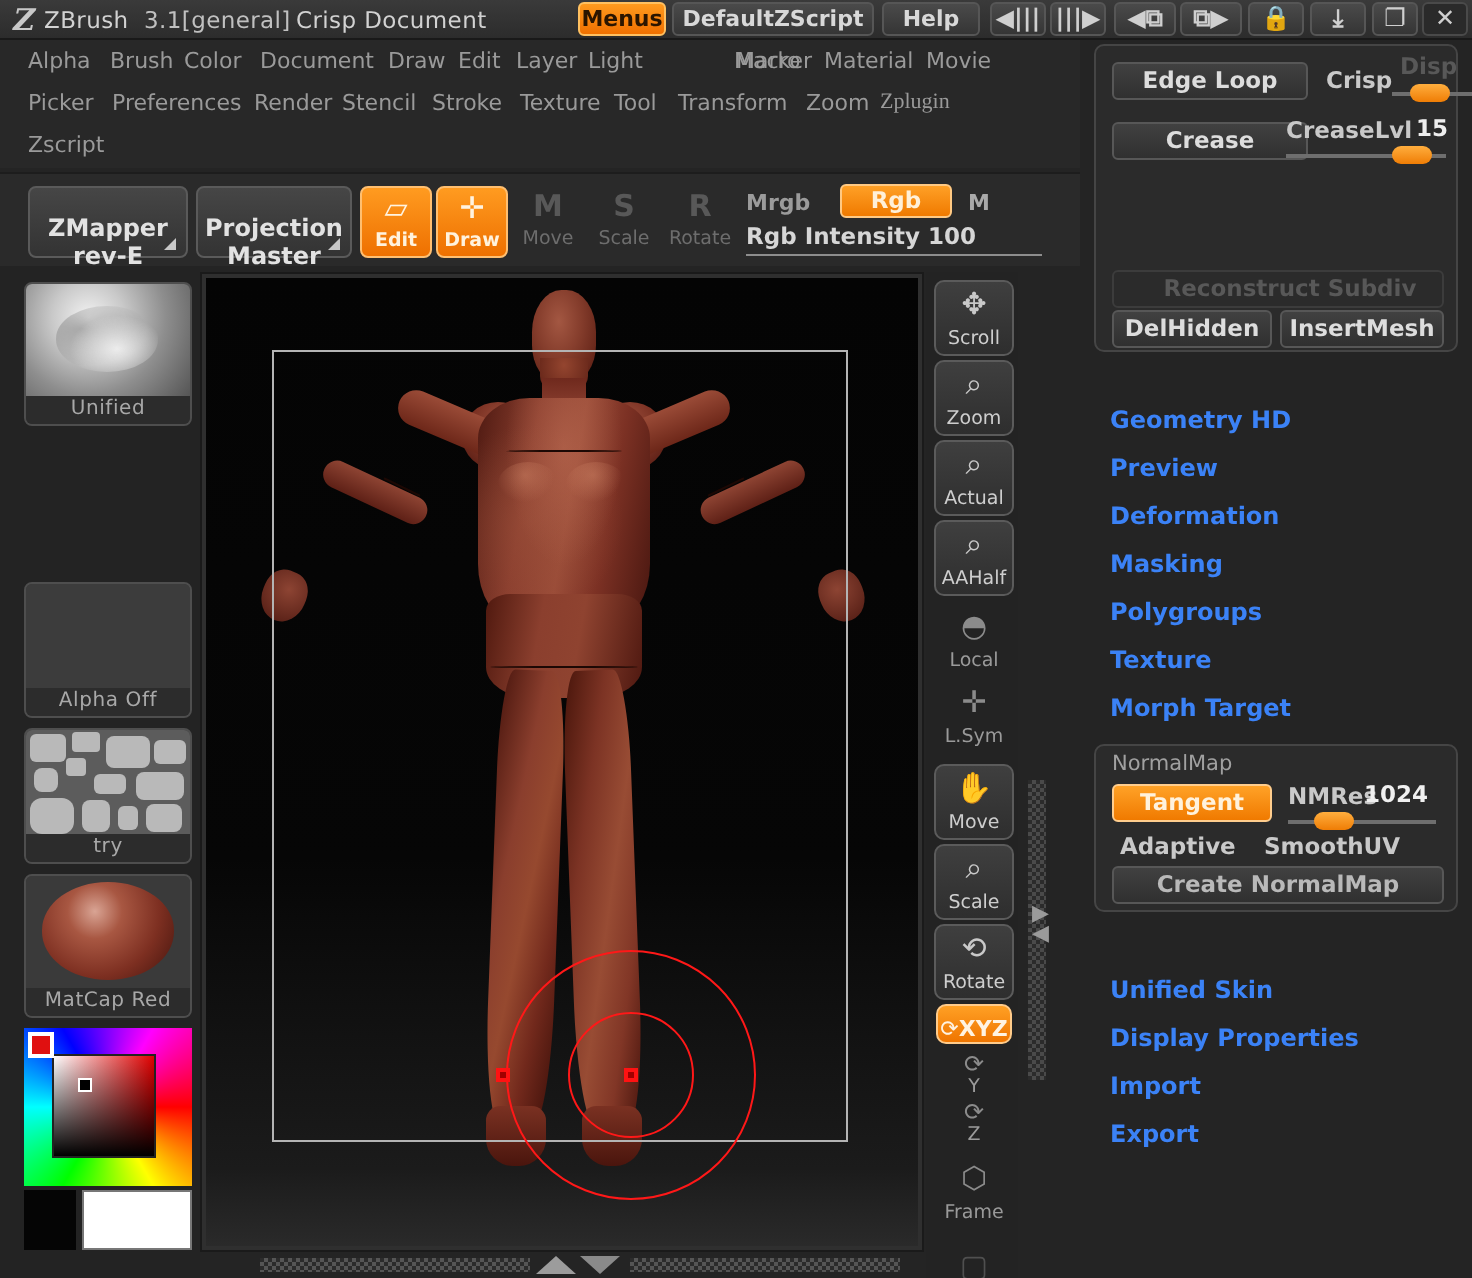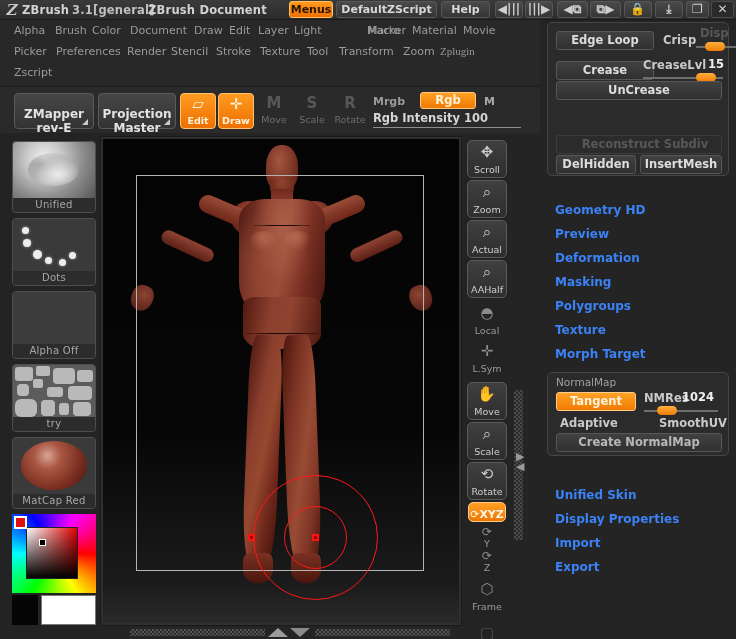--- a/index.html
+++ b/index.html
@@ -17,21 +17,21 @@
     background: linear-gradient(#3a3a3a, #2c2c2c);
     border-bottom: 1px solid #191919;
   }
   .zlogo {
     position: absolute; left: 2px; top: 1px; width: 20px; height: 18px;
     color: #c8c8c8; font-size: 15px; line-height: 18px; text-align: center;
     font-family: "DejaVu Serif", serif; font-weight: bold; transform: skewX(-12deg);
   }
   .title-text {
     position: absolute; top: 2px; height: 16px; line-height: 16px;
-    color: #d2d2d2; font-size: 11.5px; font-weight: bold;
+    color: #d2d2d2; font-size: 11.5px; font-weight: normal;
     font-family: "DejaVu Sans", sans-serif; letter-spacing: 0.2px;
     white-space: nowrap;
   }
   #t-app { left: 22px; }
   #t-ver { left: 72px; color: #c0c0c0; }
   #t-doc { left: 148px; }
 
   .tbtn {
     position: absolute; top: 1px; height: 17px;
     background: linear-gradient(#4a4a4a, #353535);
@@ -336,21 +336,21 @@
 </style>
 </head>
 <body>
 
 <div id="app">
 
   <div class="titlebar">
     <div class="zlogo">Z</div>
     <div class="title-text" id="t-app">ZBrush</div>
     <div class="title-text" id="t-ver">3.1[general]</div>
-    <div class="title-text" id="t-doc">ZBrush Document</div>
+    <div class="title-text" id="t-doc">Crisp Document</div>
 
     <div class="tbtn on" id="b-menus">Menus</div>
     <div class="tbtn" id="b-zscript">DefaultZScript</div>
     <div class="tbtn" id="b-help">Help</div>
     <div class="tbtn icon" id="b-nav1">◀|||</div>
     <div class="tbtn icon" id="b-nav2">|||▶</div>
     <div class="tbtn icon" id="b-prev">◀⧉</div>
     <div class="tbtn icon" id="b-next">⧉▶</div>
     <div class="tbtn icon" id="b-lock">🔒</div>
     <div class="tbtn icon" id="b-min">⤓</div>
@@ -431,33 +431,20 @@
       <span class="bar"></span>
     </div>
   </div>
 
   <div class="leftpal">
     <div class="swatch" id="sw-brush">
       <div class="art">
           <div class="brush-art"></div>
         </div>
       <div class="cap">Unified</div>
-    </div>
-    <div class="swatch" id="sw-stroke">
-      <div class="art">
-        <div class="dots-art" id="dotsart">
-            <i style="left: 9px; top: 8px; width: 7px; height: 7px;"></i>
-            <i style="left: 10px; top: 20px; width: 8px; height: 8px;"></i>
-            <i style="left: 20px; top: 31px; width: 9px; height: 9px;"></i>
-            <i style="left: 32px; top: 38px; width: 7px; height: 7px;"></i>
-            <i style="left: 46px; top: 40px; width: 7px; height: 7px;"></i>
-            <i style="left: 56px; top: 33px; width: 7px; height: 7px;"></i>
-          </div>
-      </div>
-      <div class="cap">Dots</div>
     </div>
     <div class="swatch" id="sw-alpha">
       <div class="art">
           <div class="alpha-art"></div>
         </div>
       <div class="cap">Alpha Off</div>
     </div>
     <div class="swatch" id="sw-tex">
       <div class="art">
         <div class="tex-art" id="texart">
@@ -609,21 +596,20 @@
       </div>
 
       <div class="pbtn" style="left:8px; top:38px; width:98px;">Crease</div>
       <div class="ptext" style="left:95px; top:35px;">CreaseLvl</div>
       <div class="ptext" style="left:160px; top:34px; color:#eee;">15</div>
       <div class="slider" id="crease-slider" style="left:95px; top:48px; width:80px;">
         <div class="track"></div>
         <div class="knob" style="left: 52.8px;"></div>
       </div>
 
-      <div class="pbtn" style="left:8px; top:58px; width:166px;">UnCrease</div>
       <div class="pbtn dim" style="left:8px; top:112px; width:166px;padding-left:12px;">Reconstruct Subdiv</div>
       <div class="pbtn" style="left:8px; top:132px; width:80px;">DelHidden</div>
       <div class="pbtn" style="left:92px; top:132px; width:82px;">InsertMesh</div>
     </div>
 
     <div id="sections1">
         <div class="menuline" style="top: 182px;">Geometry HD</div>
         <div class="menuline" style="top: 206px;">Preview</div>
         <div class="menuline" style="top: 230px;">Deformation</div>
         <div class="menuline" style="top: 254px;">Masking</div>
@@ -636,21 +622,21 @@
     <div class="group" style="top:352px; height:84px;">
       <div class="gtitle">NormalMap</div>
       <div class="pbtn on" style="left:8px; top:19px; width:80px;">Tangent</div>
       <div class="ptext" style="left:96px; top:18px;">NMRes</div>
       <div class="ptext" style="left:134px; top:17px; color:#f0f0f0;">1024</div>
       <div class="slider" id="nmres-slider" style="left:96px; top:31px; width:74px;">
         <div class="track"></div>
         <div class="knob" style="left: 12.96px;"></div>
       </div>
       <div class="ptext" style="left:12px; top:43px;">Adaptive</div>
-      <div class="ptext" style="left:111px; top:43px;">SmoothUV</div>
+      <div class="ptext" style="left:84px; top:43px;">SmoothUV</div>
       <div class="pbtn" style="left:8px; top:60px; width:166px; color:#b9b9b9;">Create NormalMap</div>
     </div>
 
     <div id="sections2">
         <div class="menuline" style="top: 467px;">Unified Skin</div>
         <div class="menuline" style="top: 491px;">Display Properties</div>
         <div class="menuline" style="top: 515px;">Import</div>
         <div class="menuline" style="top: 539px;">Export</div>
       </div>
   </div>

